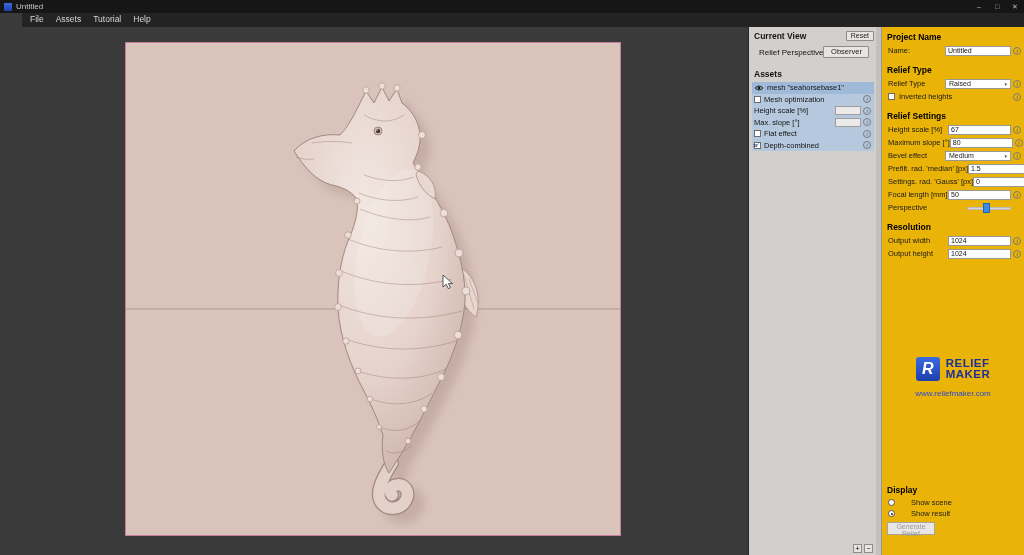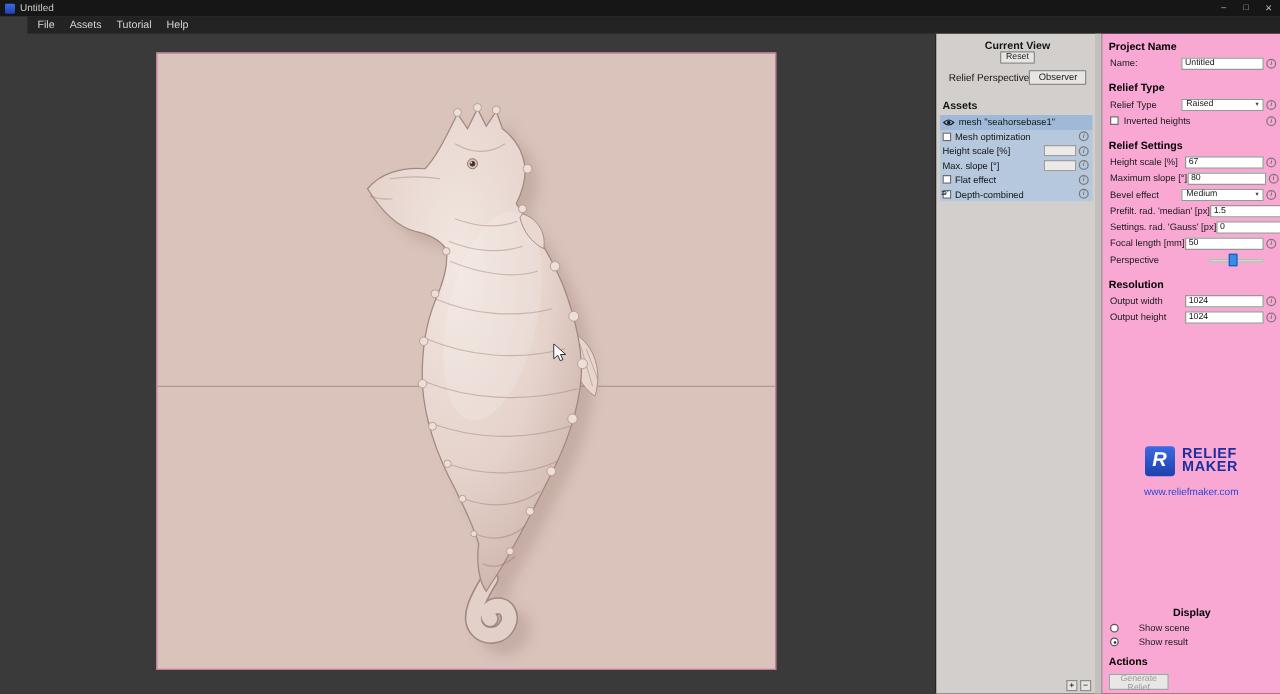--- a/index.html
+++ b/index.html
@@ -21,21 +21,21 @@
   .workspace { position:absolute; top:27px; left:0; width:748px; height:528px; background:#3a3a3a; }
   .viewport { position:absolute; left:125px; top:15px; width:496px; height:494px;
               background:#d9c3bb; border:1px solid #c57d9b; }
   .viewport svg.scene { position:absolute; left:0; top:0; }
   .cursor { position:absolute; left:316px; top:232px; }
 
   
   .mid-panel { position:absolute; top:27px; left:748px; width:133px; height:528px; background:#d2cfcc;
                font-size:8px; color:#141414; border-left:1px solid #262626; }
   .mp-scroll { position:absolute; right:0; top:0; bottom:0; width:5px; background:#c3c0bd; }
-  .mp-head { display:flex; align-items:center; justify-content:space-between; padding:4px 7px 2px 5px;flex-direction:column; }
+  .mp-head { display:flex; align-items:center; justify-content:space-between; padding:4px 7px 2px 5px; }
   .mp-title { font-weight:bold; font-size:8.5px; }
   .btn { background:#e7e5e3; border:1px solid #8f8d8a; border-radius:1px; font-size:7px;
          padding:0 4px; height:10px; line-height:8px; font-family:inherit; color:#222; }
   .mp-view-row { display:flex; align-items:center; justify-content:flex-start; padding:3px 7px 2px 10px; }
   .observer-btn { height:12px; min-width:46px; font-size:7.5px; }
   .assets-header { font-weight:bold; font-size:8.5px; padding:9px 5px 2px 5px; }
   .asset-block { margin:1px 7px 0 3px; }
   .asset-row { display:flex; align-items:center; height:11.5px; background:#b5c8de; padding:0 3px 0 2px; position:relative; }
   .asset-row.first { background:#9fbad8; }
   .asset-row.indent { padding-left:2px; }
@@ -49,21 +49,21 @@
           margin-left:2px; background:transparent; }
   .info.ghost { visibility:hidden; }
   .asset-row .info { margin-left:auto; }
   .asset-row.has-input .info, .rp-row .info { margin-left:2px; }
   .asset-handle { position:absolute; left:1px; top:2px; font-size:7px; line-height:7px; color:#2a2a2a; }
   .mp-bottom { position:absolute; bottom:2px; right:8px; display:flex; gap:2px; }
   .sq-btn { width:9px; height:9px; font-size:7px; line-height:6px; display:flex; align-items:center;
             justify-content:center; background:#e7e5e3; border:1px solid #8f8d8a; padding:0; font-family:inherit; }
 
   
-  .right-panel { position:absolute; top:27px; left:881px; width:143px; height:528px; background:#f9a8d4;
+  .right-panel { position:absolute; top:27px; left:881px; width:143px; height:528px; background:#eab308;
                  border-left:1px solid #9a9896; font-size:7.5px; color:#1a1a1a; }
   .rp-header { font-weight:bold; font-size:8.5px; padding:5px 4px 2px 5px; color:#000; }
   .rp-header.mt { padding-top:8px; }
   .rp-row { display:flex; align-items:center; padding:0 3px 0 6px; height:13px; }
   .rp-row .lbl { flex:1; font-size:7.5px; white-space:nowrap; }
   .rp-row .cb-lbl { flex:1; margin-left:4px; }
   .rp-input { width:63px; height:10px; background:#fff; border:1px solid #9a9896; font-size:7px;
               padding:0 2px; font-family:inherit; color:#111; flex:none; }
   .rp-input.wide { width:66px; }
   .rp-select { width:66px; height:10px; background:#fff; border:1px solid #9a9896; font-size:7px;
@@ -332,25 +332,24 @@
   <div class="brand">
     <span class="logo-box">R</span>
     <span class="brand-text">
       <span>RELIEF</span><br>
       <span>MAKER</span>
     </span>
   </div>
   <div class="brand-url">www.reliefmaker.com</div>
 
   <div class="rp-bottom">
-    <div class="rp-header" style="padding-top:0;text-align:center;">Display</div>
+    <div class="rp-header" style="padding-top:0;">Display</div>
     <div class="radio-row">
       <span class="radio"></span>
       <span>Show scene</span>
     </div>
     <div class="radio-row">
       <span class="radio selected"></span>
       <span>Show result</span>
     </div>
-    <div class="rp-header">Actions</div>
     <button class="generate-btn" disabled="">Generate Relief</button>
   </div>
 </div>
 
 </body></html>

